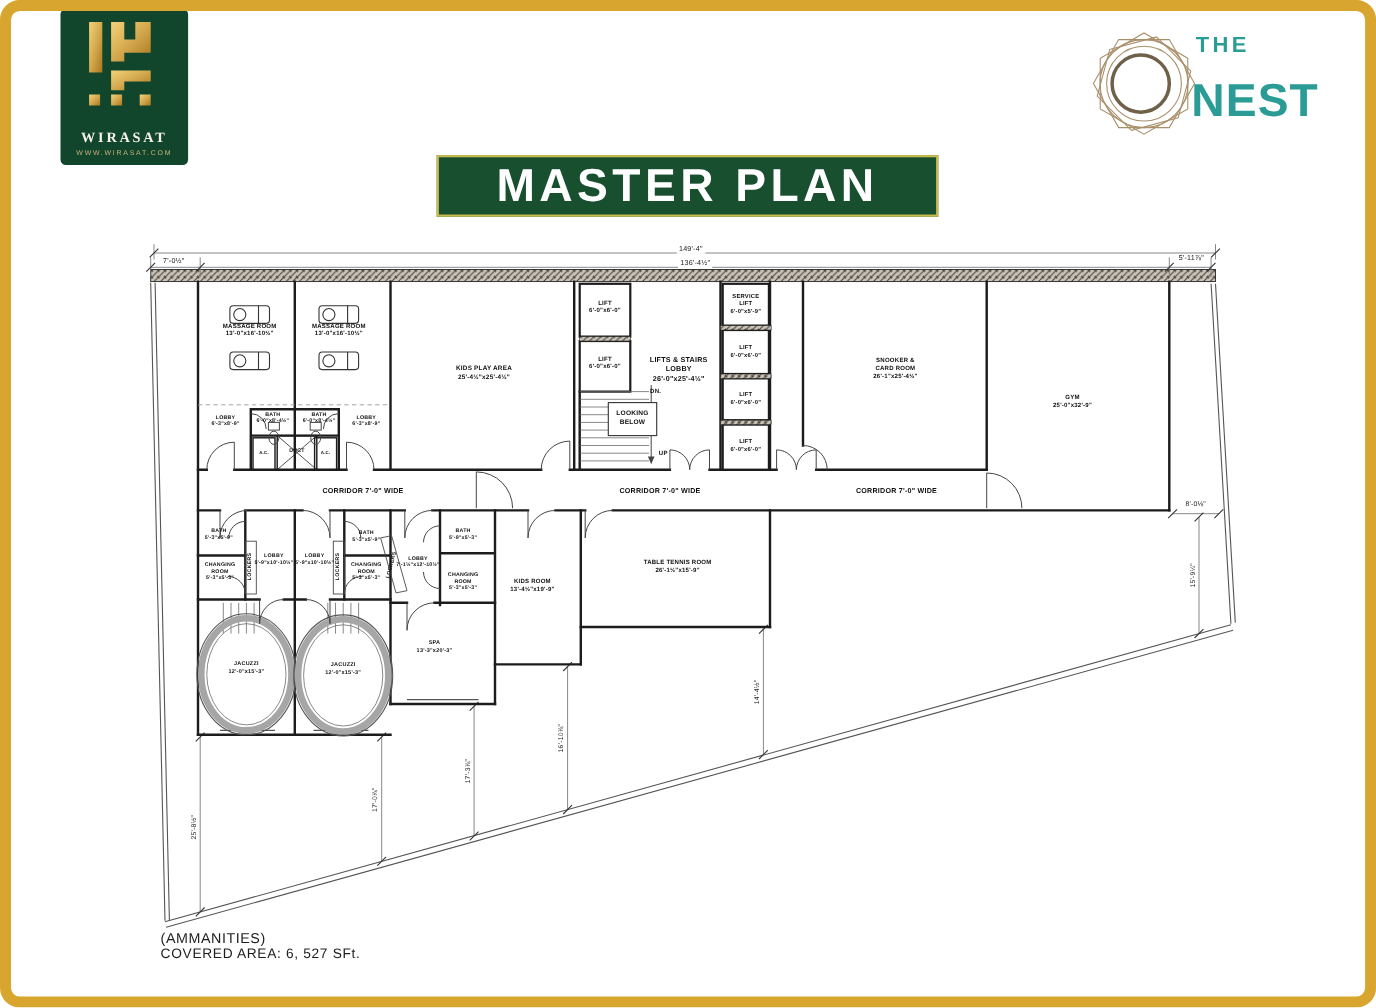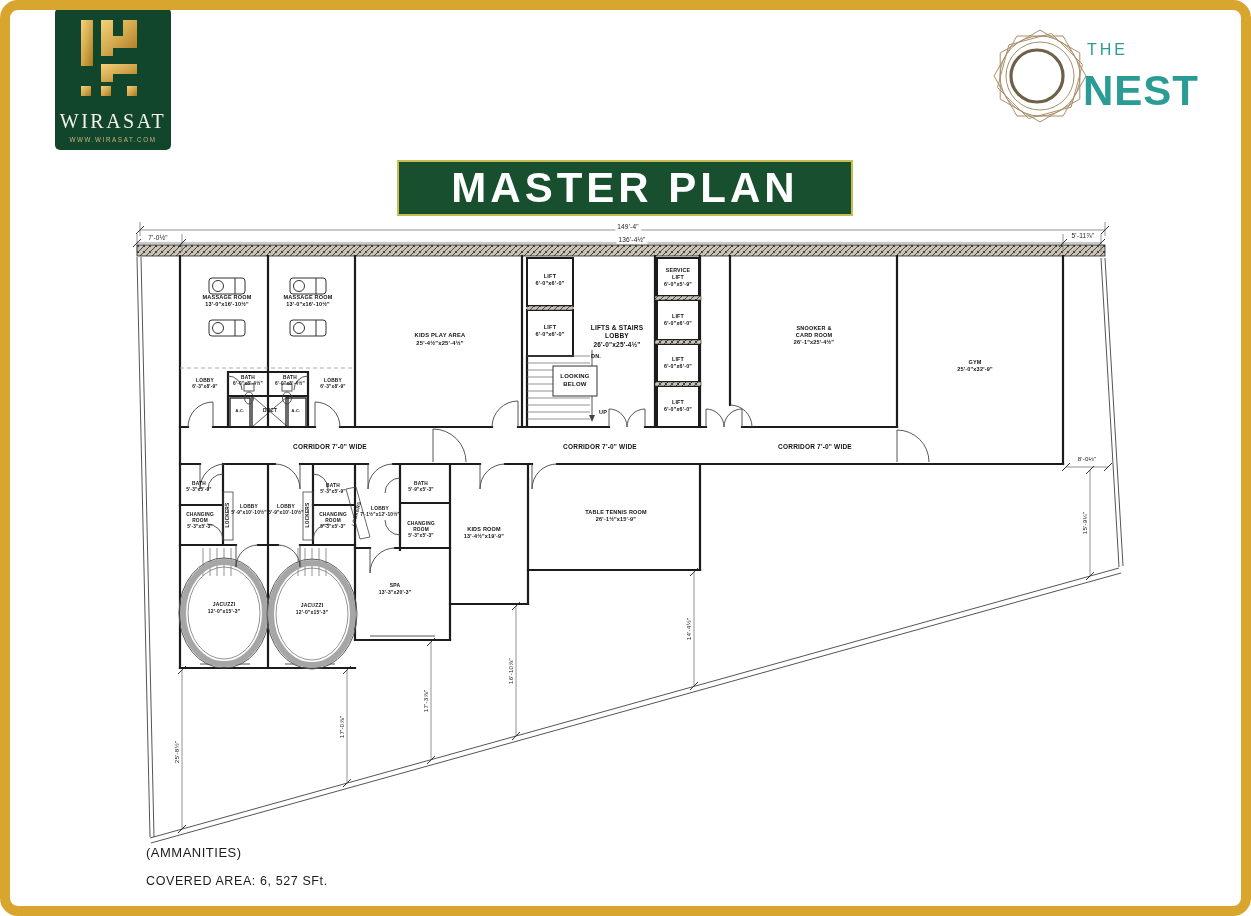--- a/index.html
+++ b/index.html
@@ -13,62 +13,62 @@
   }
   
   .wirasat{
     position:absolute;left:55px;top:8px;width:116px;height:142px;
     background:var(--logo-green,#11462d);border-radius:5px;z-index:20;
     display:flex;flex-direction:column;align-items:center;justify-content:flex-end;
     padding-bottom:7px;box-sizing:border-box;
   }
   .wirasat svg{position:absolute;top:12px;left:50%;transform:translateX(-50%);}
   .wirasat-name{
-    font-family:"Liberation Serif", serif;color:#f5f1e6;font-size:20px;
-    letter-spacing:2.5px;font-weight:400;margin-top:44px;
+    font-family:"Liberation Serif", serif;color:#f5f1e6;font-size:13px;
+    letter-spacing:2.5px;font-weight:700;margin-top:44px;
   }
   .wirasat-site{
     color:#cbb27a;font-size:6.3px;letter-spacing:1.6px;margin-top:3px;
   }
   
   .nest{position:absolute;left:975px;top:15px;width:240px;height:120px;z-index:20;}
   .nest-the{
-    position:absolute;left:112px;top:26px;color:var(--teal,#2b9c95);
-    font-size:16px;letter-spacing:3px;font-weight:400;
+    position:absolute;left:112px;top:15px;color:var(--teal,#2b9c95);
+    font-size:20px;letter-spacing:3px;font-weight:700;
   }
   .nest-nest{
     position:absolute;left:108px;top:52px;color:var(--teal,#2b9c95);
     font-size:42px;font-weight:800;letter-spacing:1px;
   }
   
   .banner{
     position:absolute;left:397px;top:141px;width:456px;height:56px;
     background:var(--green,#174f2f);border:2px solid var(--banner-border,#c9bc4e);
-    box-sizing:border-box;display:flex;align-items:center;justify-content:center;z-index:20;margin-top:19px;
+    box-sizing:border-box;display:flex;align-items:center;justify-content:center;z-index:20;
   }
   .banner-title{
     color:#ffffff;font-size:42px;font-weight:bold;letter-spacing:4px;white-space:nowrap;
   }
   
   .plan-svg{position:absolute;left:0;top:0;z-index:1;}
   .labels{position:absolute;left:0;top:0;width:1251px;height:916px;z-index:2;pointer-events:none;}
   .plan-label{
     position:absolute;white-space:pre;text-align:center;line-height:1.3;
     color:#101010;letter-spacing:0.2px;
   }
   .plan-label.dim{color:#222;}
   .plan-label.bg{background:#fff;padding:0 2px;}
   
   .footer{position:absolute;left:146px;top:845px;z-index:20;color:#1d1d1d;}
   .floor-line{display:flex;align-items:baseline;gap:6px;}
   .floor-label{
     font-size:27px;letter-spacing:1px;border-bottom:1.6px dashed #666;padding-bottom:2px;
   }
   .floor-note{font-size:13px;letter-spacing:0.5px;}
-  .covered-area{font-size:12.5px;letter-spacing:0.6px;margin-top:14px;font-weight:500;}
+  .covered-area{font-size:12.5px;letter-spacing:0.6px;margin-top:0;font-weight:500;}
 </style>
 </head>
 <body>
 
 <div class="gold-frame"></div>
 
 <div class="wirasat">
   <svg width="72" height="86" viewBox="0 0 72 86">
     <defs>
       <linearGradient id="goldgrad" x1="0" y1="0" x2="1" y2="1">

